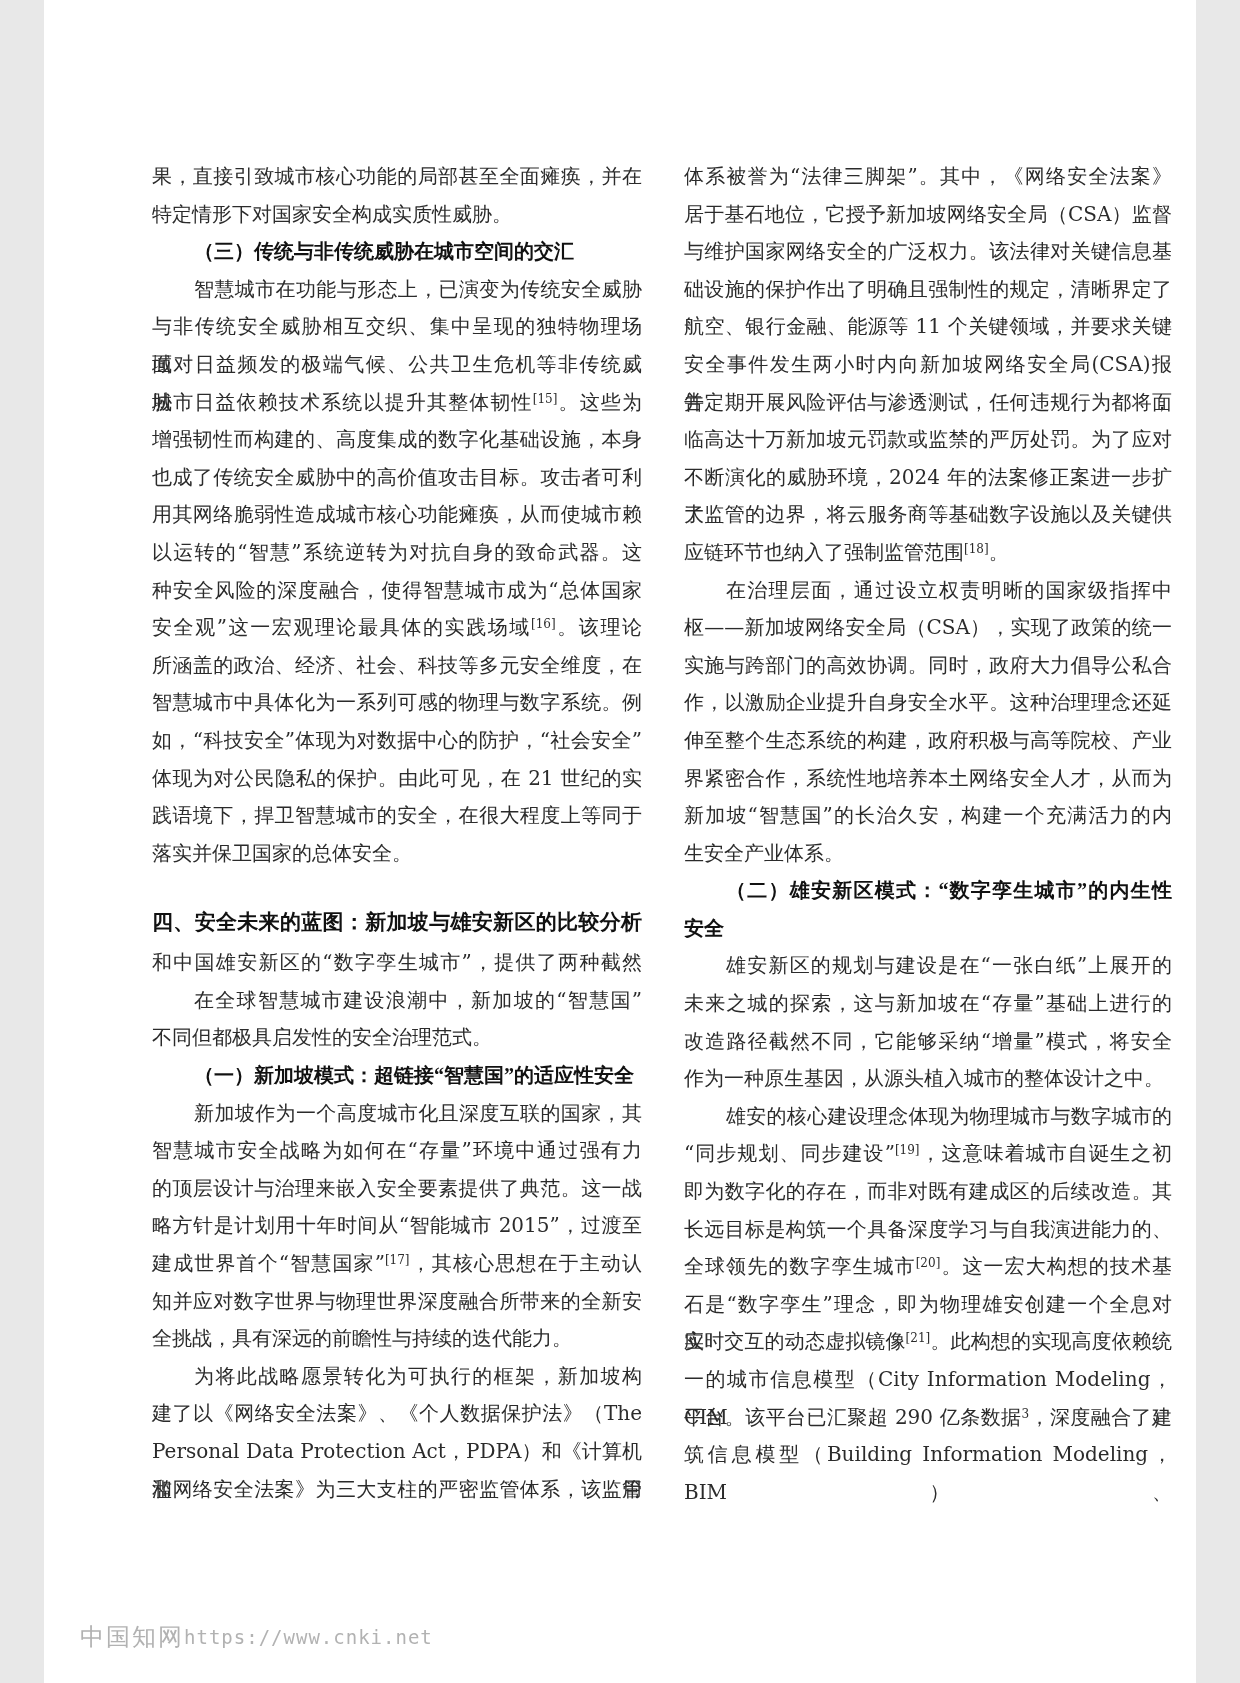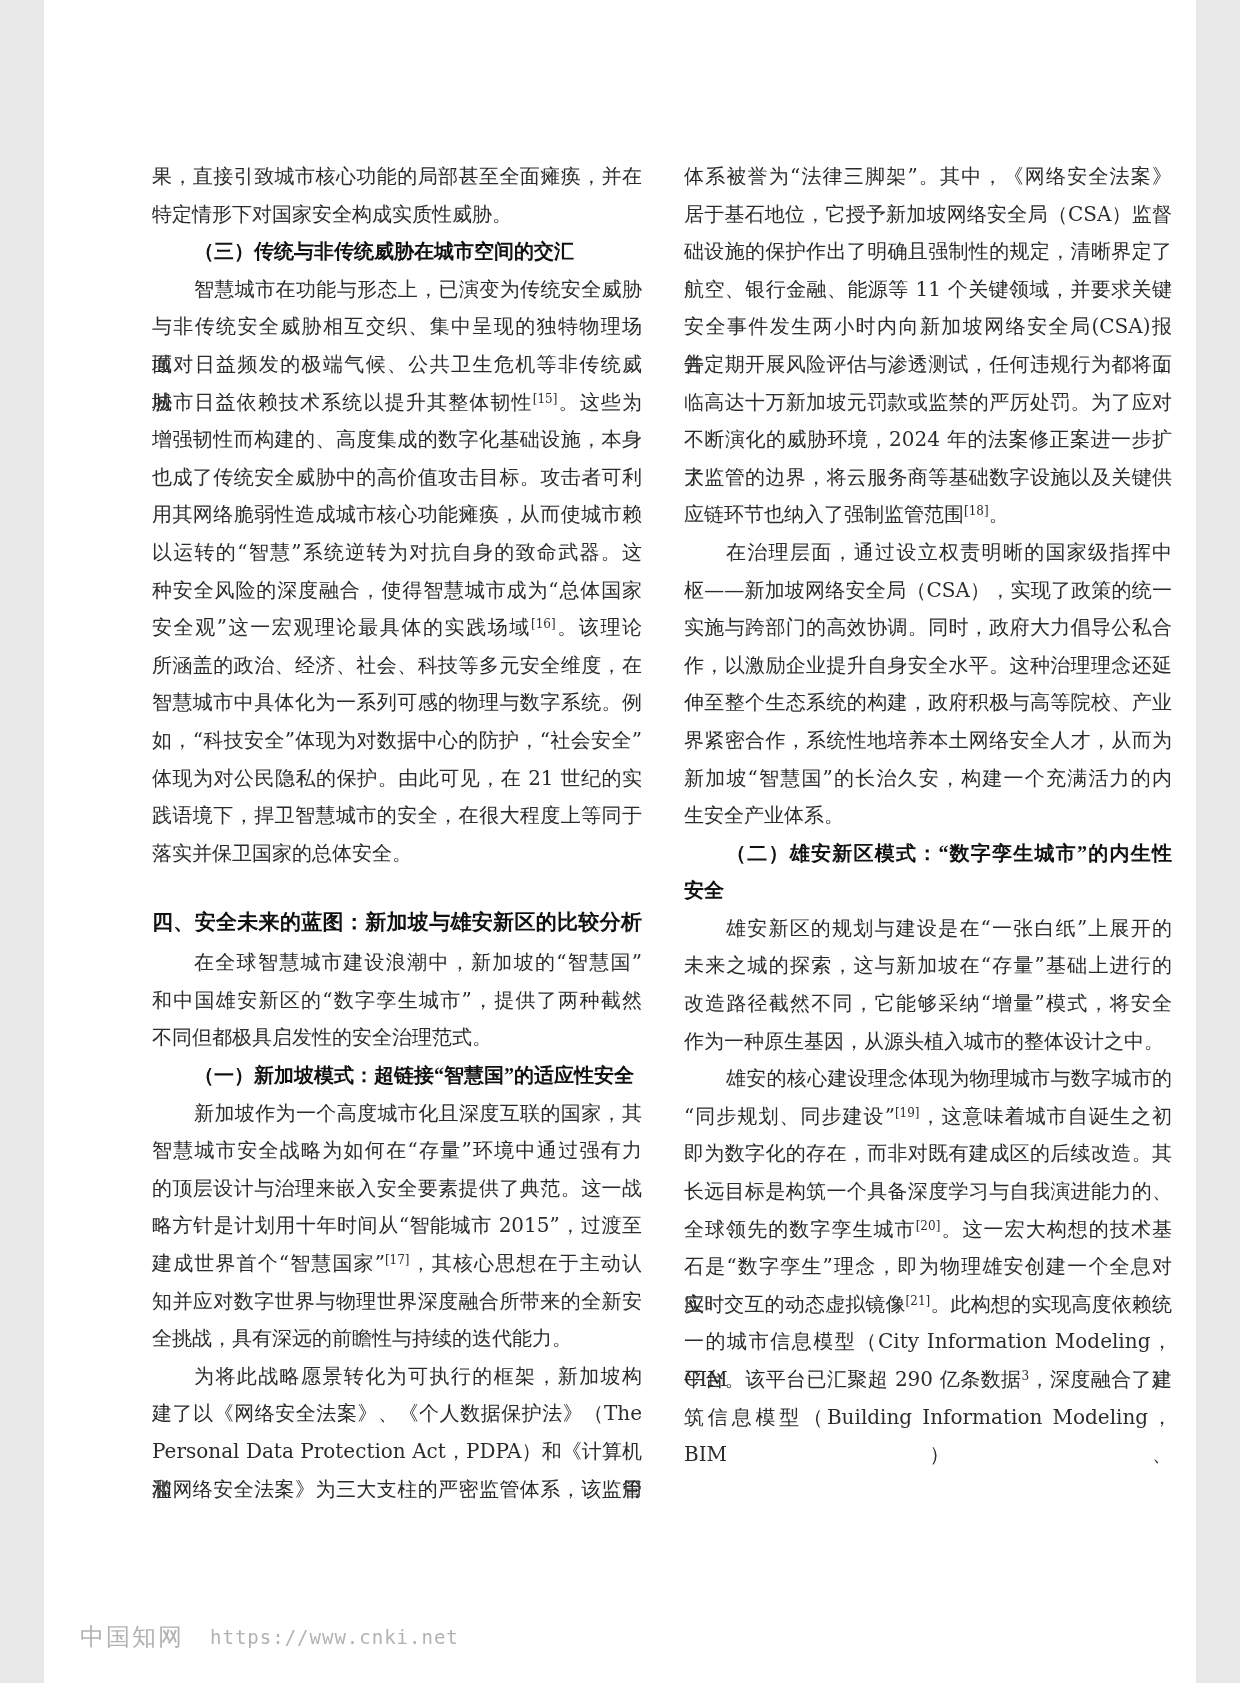--- a/index.html
+++ b/index.html
@@ -30,21 +30,21 @@
   }
   .line.h2{
     font-family:Liberation Sans, sans-serif;
     font-weight:bold;color:#111;
     font-size:21px;height:44px;line-height:44px;
   }
   .line.spacer{height:28px;}
   
   #watermark{
     position:absolute;left:36px;top:1622px;height:30px;
-    color:#b2b2b2;display:flex;align-items:center;gap:26px;
+    color:#b2b2b2;display:flex;align-items:center;
   }
   #watermark .wm-cn{font-size:24px;letter-spacing:2px;font-family:"DejaVu Serif","Liberation Serif",serif;}
   #watermark .wm-url{font-size:19px;letter-spacing:1px;font-family:"DejaVu Sans Mono","Liberation Mono",monospace;}
   #pageno{
     position:absolute;left:1172px;top:1548px;width:50px;
     font-size:21px;color:#8a8a8a;text-align:left;margin-left:48px;
   }
   #footrule{
     position:absolute;left:1155px;top:1580px;width:84px;height:2px;background:#4a4a4a;
   }
@@ -73,39 +73,40 @@
       <div class="line body just">种安全风险的深度融合，使得智慧城市成为“总体国家</div>
       <div class="line body just">安全观”这一宏观理论最具体的实践场域<sup>[16]</sup>。该理论</div>
       <div class="line body just">所涵盖的政治、经济、社会、科技等多元安全维度，在</div>
       <div class="line body just">智慧城市中具体化为一系列可感的物理与数字系统。例</div>
       <div class="line body just">如，“科技安全”体现为对数据中心的防护，“社会安全”</div>
       <div class="line body just">体现为对公民隐私的保护。由此可见，在 21 世纪的实</div>
       <div class="line body just">践语境下，捍卫智慧城市的安全，在很大程度上等同于</div>
       <div class="line body">落实并保卫国家的总体安全。</div>
       <div class="line spacer"></div>
       <div class="line h2 just">四、安全未来的蓝图：新加坡与雄安新区的比较分析</div>
+      <div class="line body just">和中国雄安新区的“数字孪生城市”，提供了两种截然</div>
       <div class="line body indent just">在全球智慧城市建设浪潮中，新加坡的“智慧国”</div>
-      <div class="line body just">和中国雄安新区的“数字孪生城市”，提供了两种截然</div>
       <div class="line body">不同但都极具启发性的安全治理范式。</div>
       <div class="line h3 indent">（一）新加坡模式：超链接“智慧国”的适应性安全</div>
       <div class="line body indent just">新加坡作为一个高度城市化且深度互联的国家，其</div>
       <div class="line body just">智慧城市安全战略为如何在“存量”环境中通过强有力</div>
       <div class="line body just">的顶层设计与治理来嵌入安全要素提供了典范。这一战</div>
       <div class="line body just">略方针是计划用十年时间从“智能城市 2015”，过渡至</div>
       <div class="line body just">建成世界首个“智慧国家”<sup>[17]</sup>，其核心思想在于主动认</div>
       <div class="line body just">知并应对数字世界与物理世界深度融合所带来的全新安</div>
       <div class="line body">全挑战，具有深远的前瞻性与持续的迭代能力。</div>
       <div class="line body indent just">为将此战略愿景转化为可执行的框架，新加坡构</div>
       <div class="line body just">建了以《网络安全法案》、《个人数据保护法》（The</div>
       <div class="line body just">Personal Data Protection Act，PDPA）和《计算机滥用</div>
       <div class="line body just">和网络安全法案》为三大支柱的严密监管体系，该监管</div>
     </div>
   <div id="col-right" class="col">
       <div class="line body just">体系被誉为“法律三脚架”。其中，《网络安全法案》</div>
       <div class="line body just">居于基石地位，它授予新加坡网络安全局（CSA）监督</div>
+      <div class="line body just">与维护国家网络安全的广泛权力。该法律对关键信息基</div>
       <div class="line body just">础设施的保护作出了明确且强制性的规定，清晰界定了</div>
       <div class="line body just">航空、银行金融、能源等 11 个关键领域，并要求关键</div>
       <div class="line body just">安全事件发生两小时内向新加坡网络安全局(CSA)报告，</div>
       <div class="line body just">并定期开展风险评估与渗透测试，任何违规行为都将面</div>
       <div class="line body just">临高达十万新加坡元罚款或监禁的严厉处罚。为了应对</div>
       <div class="line body just">不断演化的威胁环境，2024 年的法案修正案进一步扩大</div>
       <div class="line body just">了监管的边界，将云服务商等基础数字设施以及关键供</div>
       <div class="line body">应链环节也纳入了强制监管范围<sup>[18]</sup>。</div>
       <div class="line body indent just">在治理层面，通过设立权责明晰的国家级指挥中</div>
       <div class="line body just">枢——新加坡网络安全局（CSA），实现了政策的统一</div>

